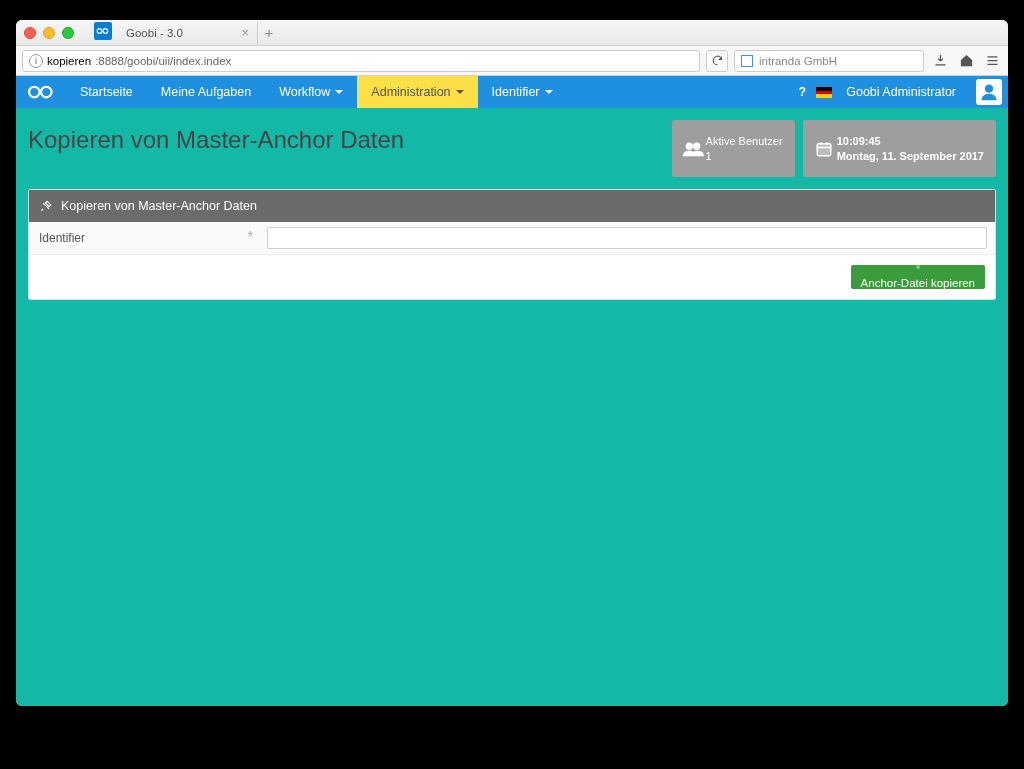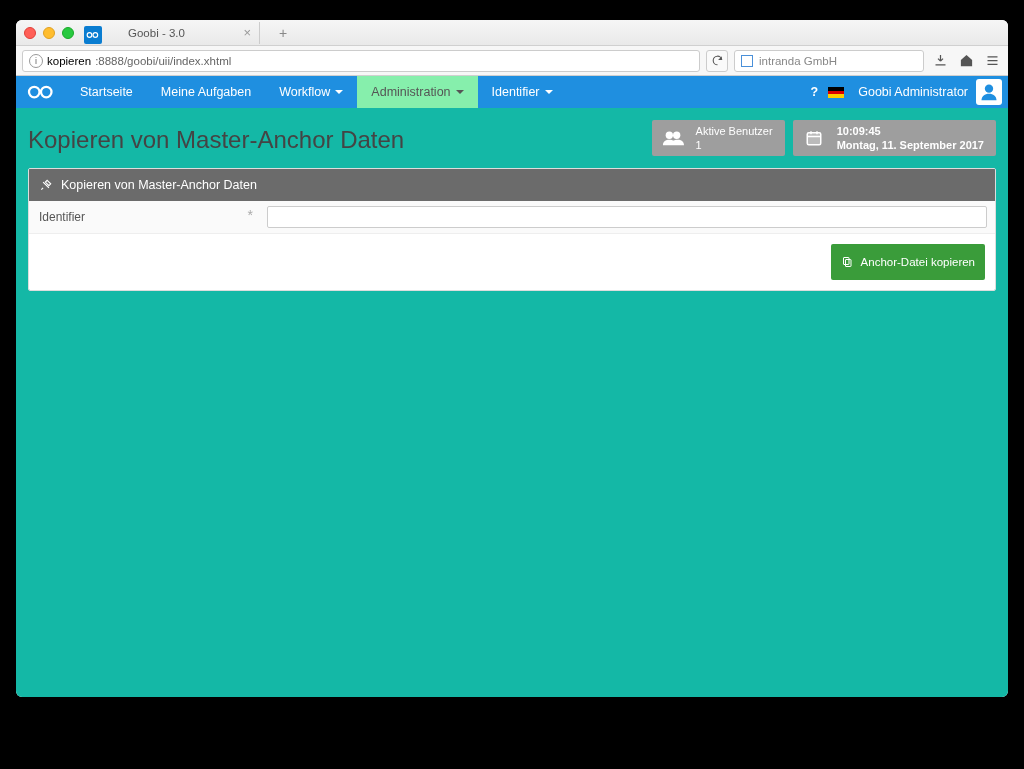--- a/index.html
+++ b/index.html
@@ -6,21 +6,21 @@
   body { background: #000; display: flex; align-items: flex-start; justify-content: center; padding: 20px 16px; }
   .window { width: 992px; background: #fff; border-radius: 6px; overflow: hidden; box-shadow: 0 20px 60px rgba(0,0,0,0.5); }
 
   
   .mac-bar { height: 26px; background: linear-gradient(#f6f6f6,#e9e9e9); display: flex; align-items: center; padding: 0 8px; border-bottom: 1px solid #d0d0d0; position: relative; }
   .traffic { display: flex; gap: 7px; }
   .dot { width: 12px; height: 12px; border-radius: 50%; }
   .dot.red { background: #ff5f57; border:1px solid #e14039;}
   .dot.yellow { background: #ffbd2e; border:1px solid #dfa123;}
   .dot.green { background: #28c940; border:1px solid #1aaa2a;}
-  .tabstrip { display:flex; align-items:flex-end; margin-left:10px; gap:12px; }
+  .tabstrip { display:flex; align-items:flex-start; margin-left:20px; gap:0; }
   .favicon { width:18px; height:18px; background:#0a7dd1; border-radius:2px; display:flex; align-items:center; justify-content:center; margin-right:6px; }
   .favicon svg { width:14px; height:10px; }
   .tab { display:flex; align-items:center; height:22px; padding:0 28px 0 8px; font-size:11.5px; color:#555; border-right:1px solid #ccc; position:relative; min-width:140px; }
   .tab-close { position:absolute; right:8px; font-size:13px; color:#999; }
   .newtab { width:22px; height:22px; display:flex; align-items:center; justify-content:center; color:#888; font-size:14px; }
 
   
   .url-row { height:30px; background:#f7f7f7; border-bottom:1px solid #d0d0d0; display:flex; align-items:center; padding:0 6px; gap:6px; }
   .url-box { flex:1; height:22px; border:1px solid #ccc; border-radius:3px; background:#fff; display:flex; align-items:center; padding:0 6px; font-size:11.5px; color:#666; gap:4px; }
   .url-box .info-icon { width:14px; height:14px; border:1px solid #999; border-radius:50%; display:flex; align-items:center; justify-content:center; font-size:9px; color:#666;}
@@ -29,53 +29,53 @@
   .search-box { width:190px; height:22px; border:1px solid #ccc; border-radius:3px; background:#fff; display:flex; align-items:center; padding:0 6px; font-size:11.5px; color:#888; gap:6px;}
   .search-box .sq { width:12px; height:12px; border:1px solid #4a90d9; display:inline-block;}
   .toolbtn { width:20px; height:20px; display:flex; align-items:center; justify-content:center; color:#555; }
   .toolbtn svg { width:15px; height:15px; }
 
   
   .appnav { height:32px; background:#1f8fe0; display:flex; align-items:center; color:#fff; font-size:12.5px; }
   .logo { width:50px; display:flex; align-items:center; justify-content:center;}
   .logo svg { width:30px; height:18px; }
   .nav-item { height:32px; padding:0 14px; display:flex; align-items:center; gap:5px; cursor:pointer; }
-  .nav-item.active { background:#86efac; color:#555; }
+  .nav-item.active { background:#fde047; color:#555; }
   .caret { width:0; height:0; border-left:4px solid transparent; border-right:4px solid transparent; border-top:4px solid currentColor; display:inline-block;}
   .nav-spacer { flex:1; }
   .help { font-weight:bold; margin-right:10px; }
   .flag { width:16px; height:11px; background:linear-gradient(to bottom,#000 0 33%,#dd0000 33% 66%,#ffce00 66% 100%); margin-right:14px;}
-  .user-label { margin-right:8px; font-size:12.5px;}
+  .user-label { margin-right:20px; font-size:12.5px;}
   .user-icon { width:26px; height:26px; background:#fff; border-radius:3px; margin-right:6px; display:flex; align-items:center; justify-content:center;}
   .user-icon svg { width:20px; height:20px; fill:#1f8fe0;}
 
   
   .content { padding:12px; background:#14b8a6; }
   .header-row { display:flex; align-items:flex-start; gap:8px; margin-bottom:12px;}
   .page-title { font-size:24px; color:#444; font-weight:400; flex:1; padding-top:6px;}
-  .info-box { background:#9e9e9e; color:#fff; border-radius:2px; height:36px; display:flex; align-items:center; padding:0 12px 0 8px; gap:10px; font-size:11px; }
+  .info-box { background:#9e9e9e; color:#fff; border-radius:2px; height:57px; display:flex; align-items:center; padding:0 12px 0 8px; font-size:11px; }
   .info-box .icon { width:26px; display:flex; align-items:center; justify-content:center;}
   .info-box .icon svg { width:22px; height:18px; fill:#fff;}
   .info-box .lines { line-height:1.3; }
   .info-box.cal { min-width:180px;font-weight:bold; }
 
   .breadcrumb-bar { background:#f1f1f1; border:1px solid #e3e3e3; border-radius:2px; padding:6px 10px; font-size:11.5px; color:#666; margin-bottom:14px;}
   .breadcrumb-bar a { color:#666; text-decoration:none;}
   .crumb-sep { margin:0 4px; color:#aaa;}
 
   .panel { border:1px solid #ddd; border-radius:2px; overflow:hidden; margin-bottom:14px;}
   .panel-header { background:#6b6b6b; color:#fff; height:32px; display:flex; align-items:center; padding:0 10px; font-size:12.5px; gap:8px;}
   .panel-header svg { width:14px; height:14px; fill:#fff;}
   .form-row { display:flex; align-items:center; border-bottom:1px solid #eee; background:#fafafa;}
   .form-label { width:230px; padding:7px 10px; font-size:12px; color:#555; position:relative;}
   .req { color:#aaa; font-size:14px; position:absolute; right:6px; top:4px;}
   .form-field { flex:1; padding:5px 8px;}
   .form-field input { width:100%; height:22px; border:1px solid #ccc; border-radius:2px; padding:0 6px; font-size:12px; background:#fff;}
   .panel-footer { padding:10px; display:flex; justify-content:flex-end; background:#fff;}
-  .btn-green { background:#3a9c3a; color:#fff; border:none; height:36px; padding:0 10px; border-radius:2px; font-size:11.5px; display:flex; align-items:center; gap:8px; cursor:pointer;}
+  .btn-green { background:#3a9c3a; color:#fff; border:none; height:24px; padding:0 10px; border-radius:2px; font-size:11.5px; display:flex; align-items:center; gap:8px; cursor:pointer;flex-direction:column;}
   .btn-green svg { width:12px; height:12px; fill:#fff;}
 
   .bigwhite { height:380px; }
 </style>
 </head>
 <body>
 
 <div class="window">
 
   <div class="mac-bar">
@@ -96,21 +96,21 @@
         <span class="tab-close">×</span>
       </div>
       <div class="newtab">+</div>
     </div>
   </div>
 
   <div class="url-row">
     <div class="url-box">
       <span class="info-icon">i</span>
       <span class="host">kopieren</span>
-        <span>:8888/goobi/uii/index.xhtml</span>
+        <span>:8888/goobi/uii/index.index</span>
     </div>
     <div class="refresh-btn">
       <svg viewBox="0 0 24 24" width="13" height="13">
           <path fill="none" stroke="#555" stroke-width="2" d="M20 11A8 8 0 1 0 12 20"></path>
           <path fill="#555" d="M20 4v7h-7z"></path>
         </svg>
     </div>
     <div class="search-box">
       <span class="sq"></span>
       <span>intranda GmbH</span>

